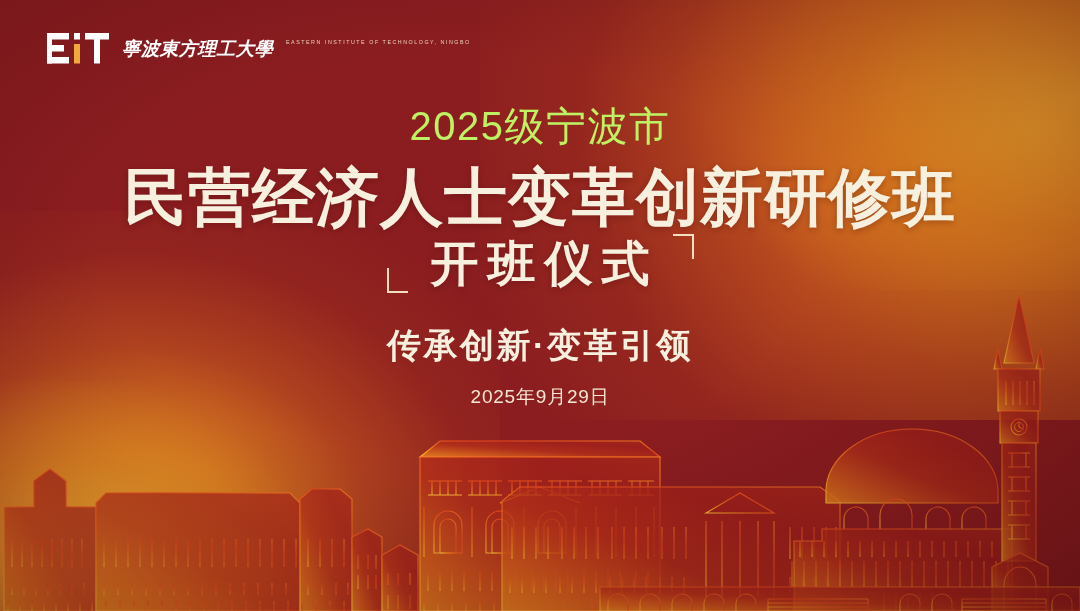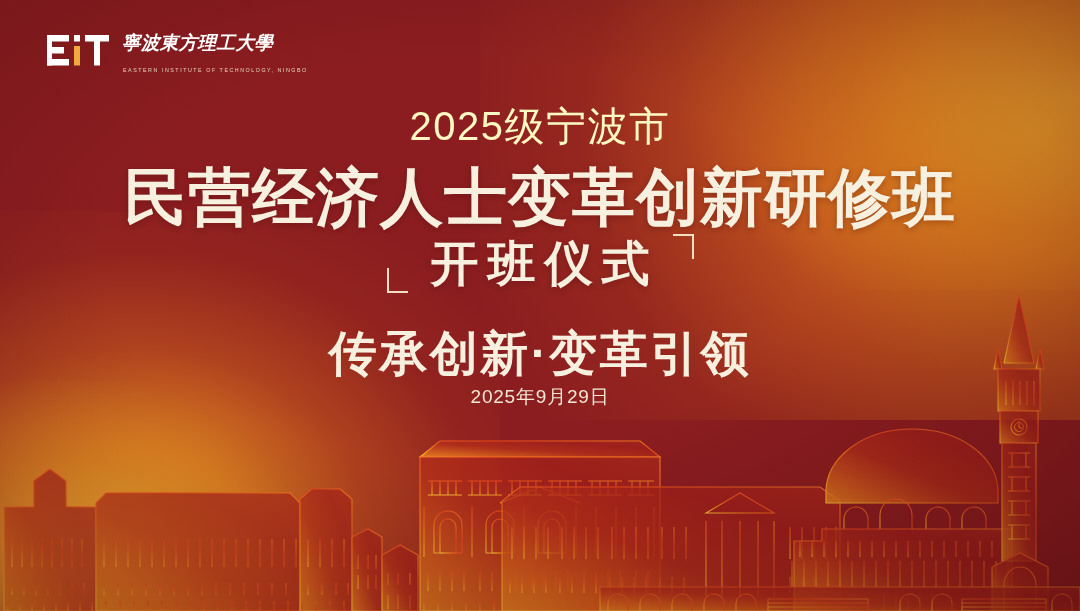--- a/index.html
+++ b/index.html
@@ -81,21 +81,21 @@
 
   
   .logo {
     position: absolute;
     left: 47px; top: 32px;
     display: flex;
     align-items: center;
     gap: 13px;
   }
   .logo-mark { display: block; }
-  .logo-words { display: flex; flex-direction: column; gap: 8px; }
+  .logo-words { display: flex; flex-direction: row; gap: 8px; }
   .logo-cn {
     display: block;
   }
   .logo-en {
     font-size: 5.3px;
     letter-spacing: 1.55px;
     color: #F2DCC6;
     font-family: "Liberation Sans", sans-serif;
     white-space: nowrap;
     opacity: 0.93;
@@ -108,21 +108,21 @@
     position: absolute;
     left: 0; right: 0; top: 0;
     text-align: center;
   }
   .line-year {
     position: absolute;
     top: 106px; left: 0; right: 0;
     font-size: 40px;
     font-weight: 400;
     letter-spacing: 1.5px;
-    color: #fef9c3;
+    color: #bef264;
     line-height: 1;
   }
   .line-main {
     position: absolute;
     top: 160px; left: 0; right: 0;
     font-size: 63px;
     font-weight: 700;
     letter-spacing: 1px;
     color: #F7F0DE;
     line-height: 1.18;
@@ -158,21 +158,21 @@
     border-right-width: 2.5px;
   }
   .bracket.bl {
     bottom: -2px; left: -13px;
     border-bottom-width: 2.5px;
     border-left-width: 2.5px;
   }
   .line-slogan {
     position: absolute;
     top: 325px; left: 0; right: 0;
-    font-size: 48px;
+    font-size: 34px;
     font-weight: 700;
     letter-spacing: 2.5px;
     color: #F7F0DE;
     line-height: 1.2;
   }
   .line-date {
     position: absolute;
     top: 386px; left: 0; right: 0;
     font-size: 19px;
     font-weight: 400;

